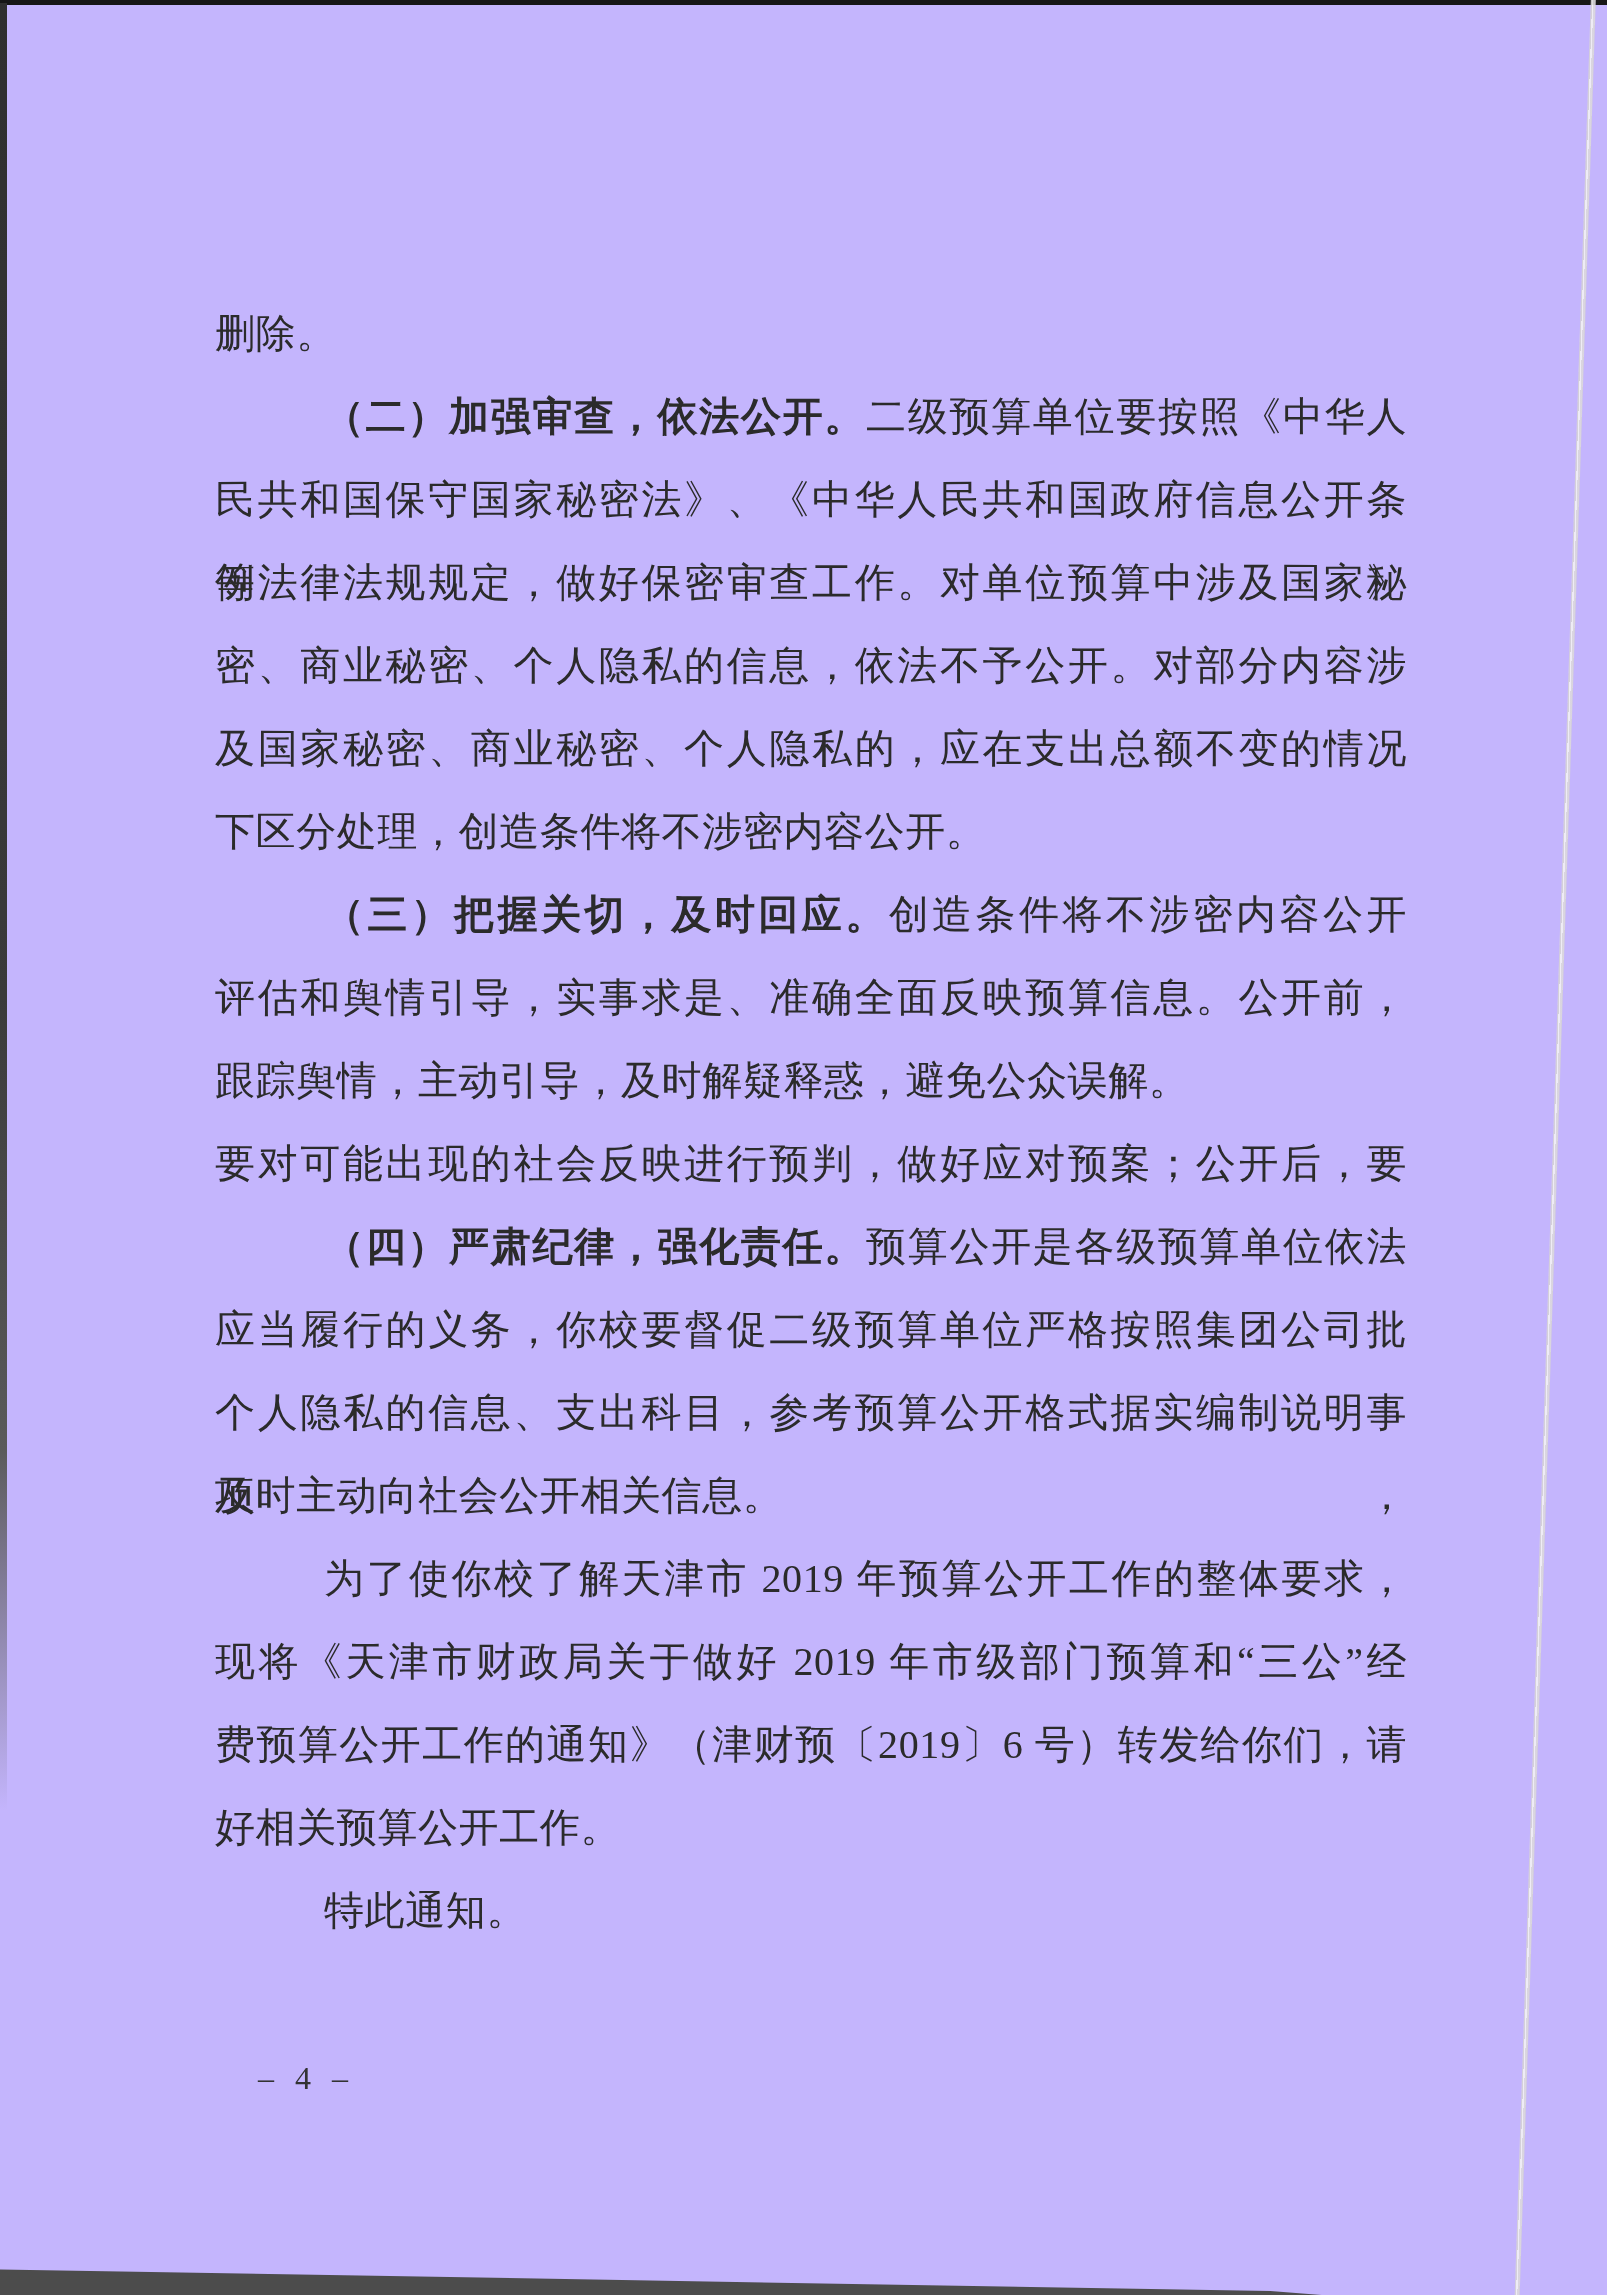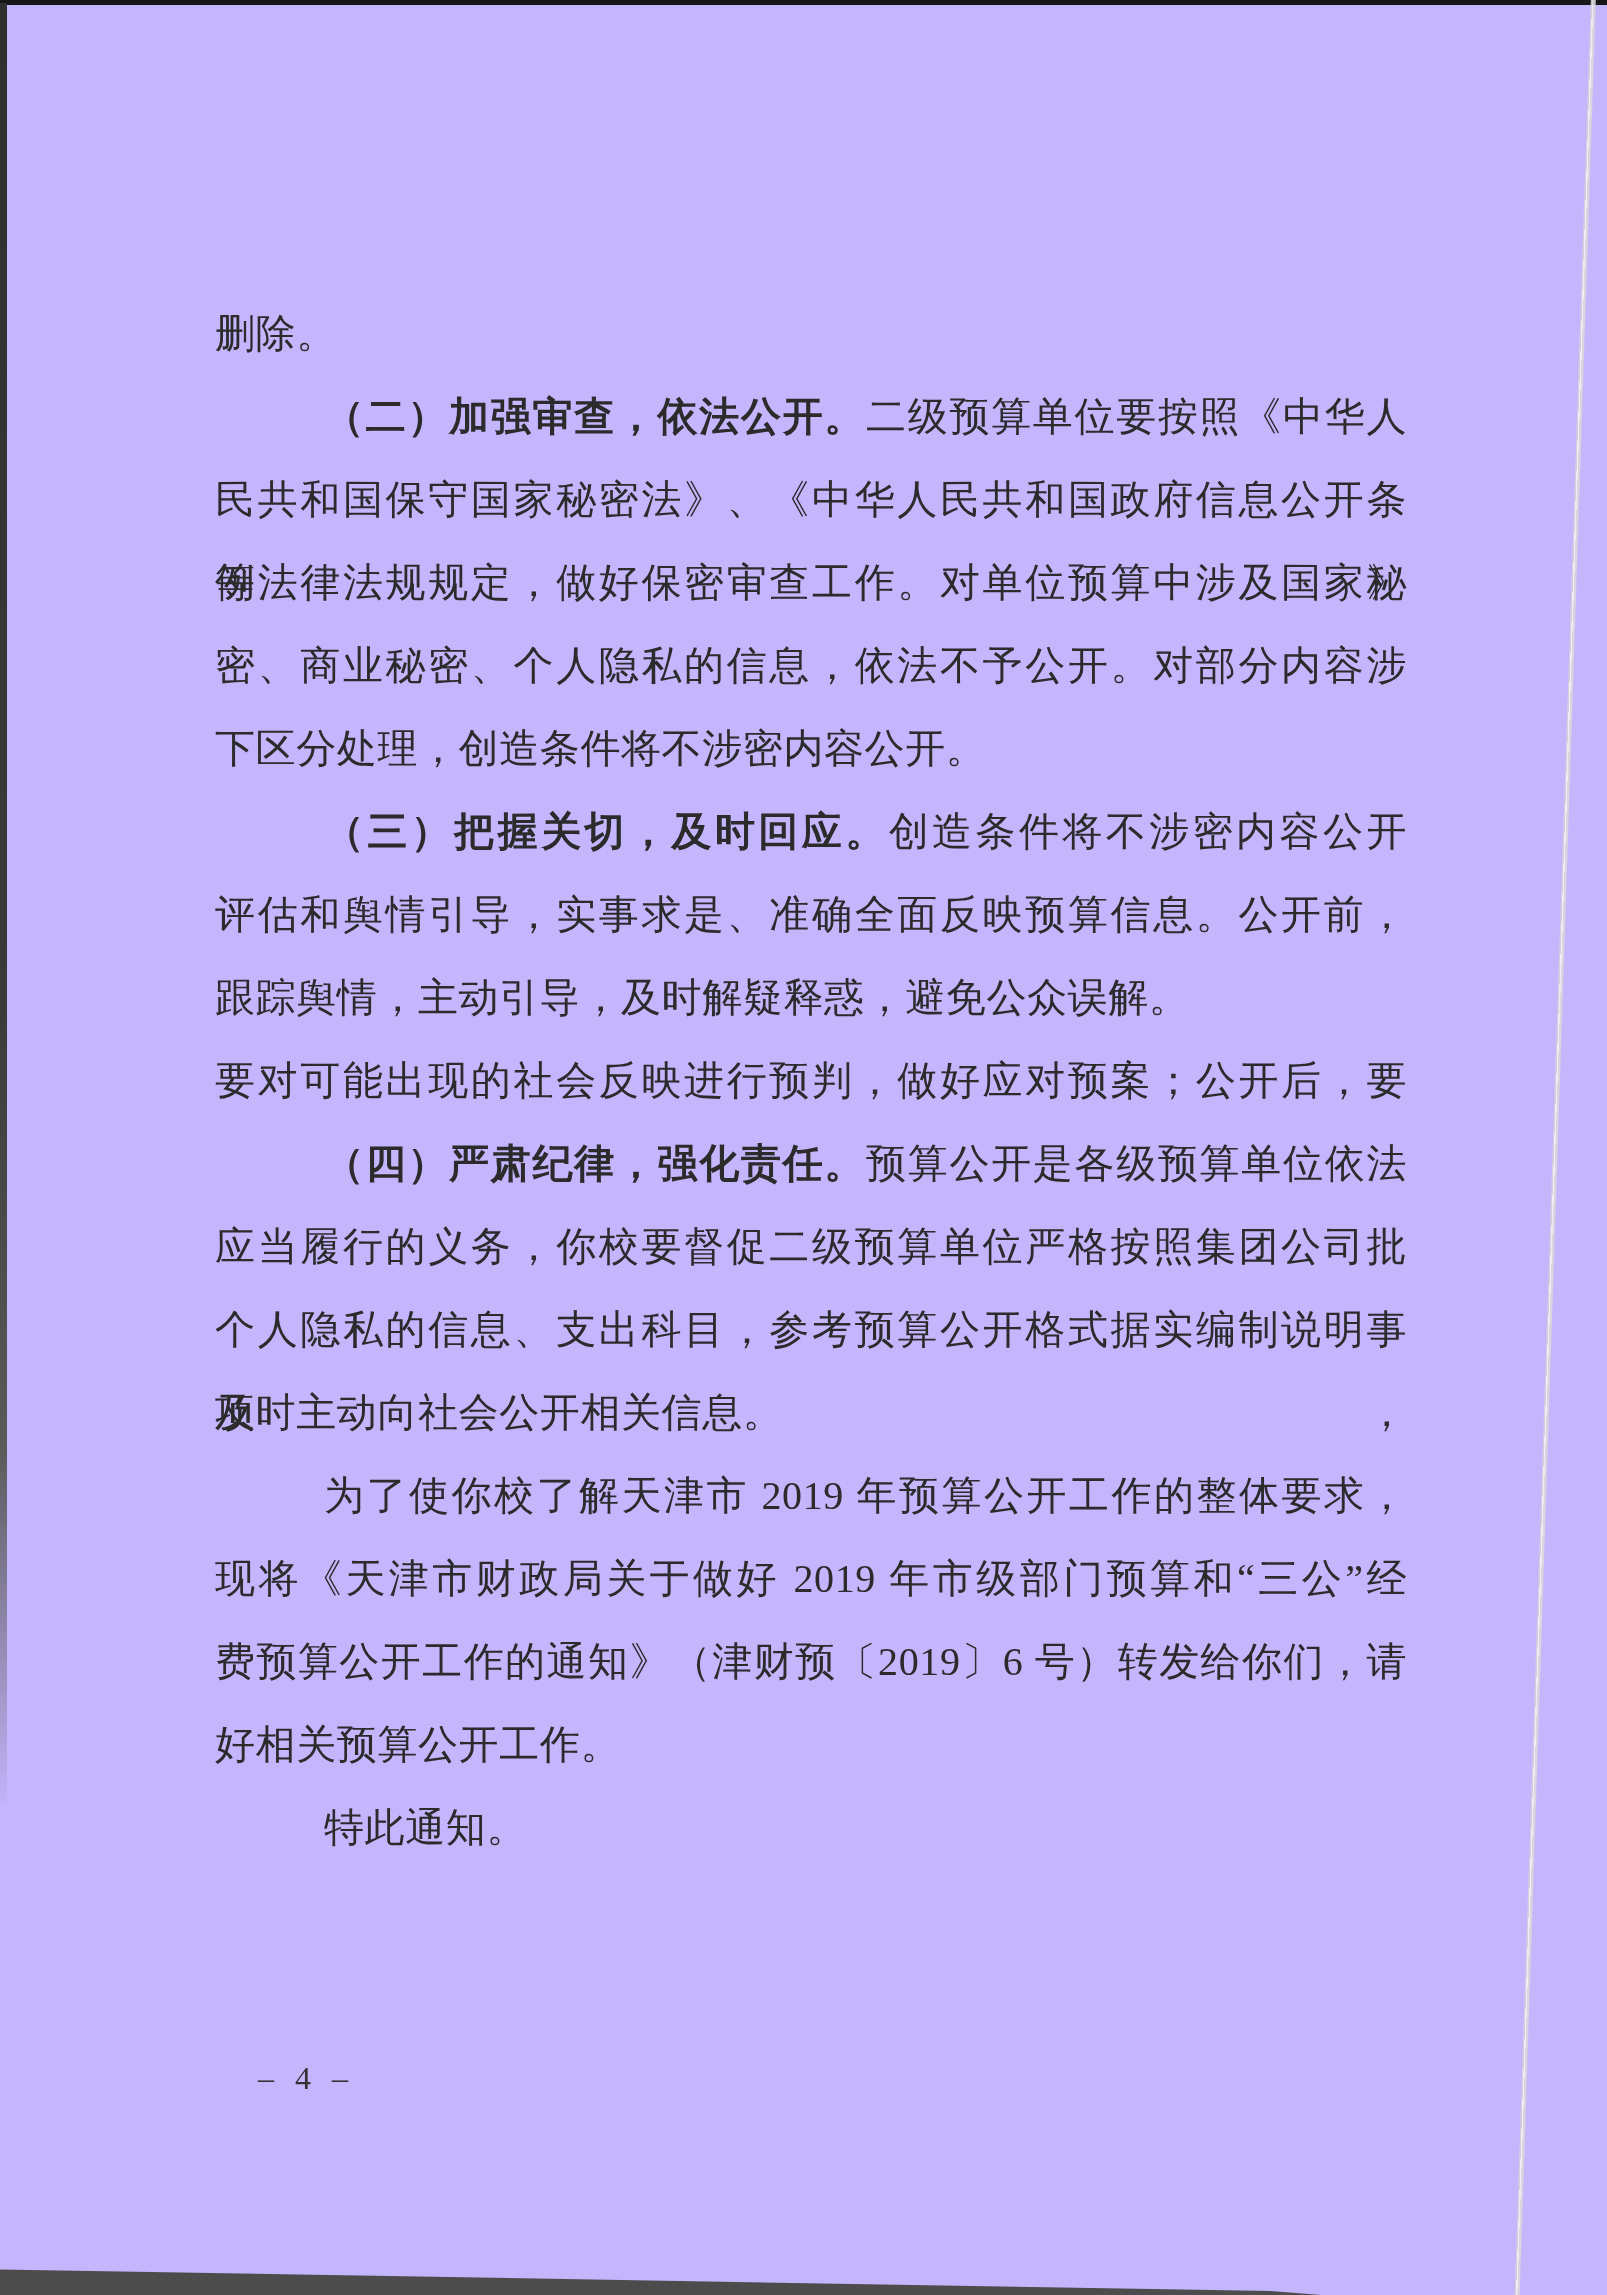--- a/index.html
+++ b/index.html
@@ -92,20 +92,21 @@
   <div class="top-bar"></div>
   <div class="left-bar"></div>
   <div class="edge-line"></div>
 
   <div class="doc-body">
       <div class="line"><span>删除。</span></div>
       <div class="line indent justify"><span class="bold">（二）加强审查，依法公开。</span><span>二级预算单位要按照《中华人</span></div>
       <div class="line justify"><span>民共和国保守国家秘密法》、《中华人民共和国政府信息公开条例》</span></div>
       <div class="line justify"><span>等法律法规规定，做好保密审查工作。对单位预算中涉及国家秘</span></div>
       <div class="line justify"><span>密、商业秘密、个人隐私的信息，依法不予公开。对部分内容涉</span></div>
+      <div class="line justify"><span>及国家秘密、商业秘密、个人隐私的，应在支出总额不变的情况</span></div>
       <div class="line"><span>下区分处理，创造条件将不涉密内容公开。</span></div>
       <div class="line indent justify"><span class="bold">（三）把握关切，及时回应。</span><span>创造条件将不涉密内容公开</span></div>
       <div class="line justify"><span>评估和舆情引导，实事求是、准确全面反映预算信息。公开前，</span></div>
       <div class="line"><span>跟踪舆情，主动引导，及时解疑释惑，避免公众误解。</span></div>
       <div class="line justify"><span>要对可能出现的社会反映进行预判，做好应对预案；公开后，要</span></div>
       <div class="line indent justify"><span class="bold">（四）严肃纪律，强化责任。</span><span>预算公开是各级预算单位依法</span></div>
       <div class="line justify"><span>应当履行的义务，你校要督促二级预算单位严格按照集团公司批</span></div>
       <div class="line justify"><span>个人隐私的信息、支出科目，参考预算公开格式据实编制说明事项，</span></div>
       <div class="line"><span>及时主动向社会公开相关信息。</span></div>
       <div class="line indent justify"><span>为了使你校了解天津市 2019 年预算公开工作的整体要求，</span></div>

